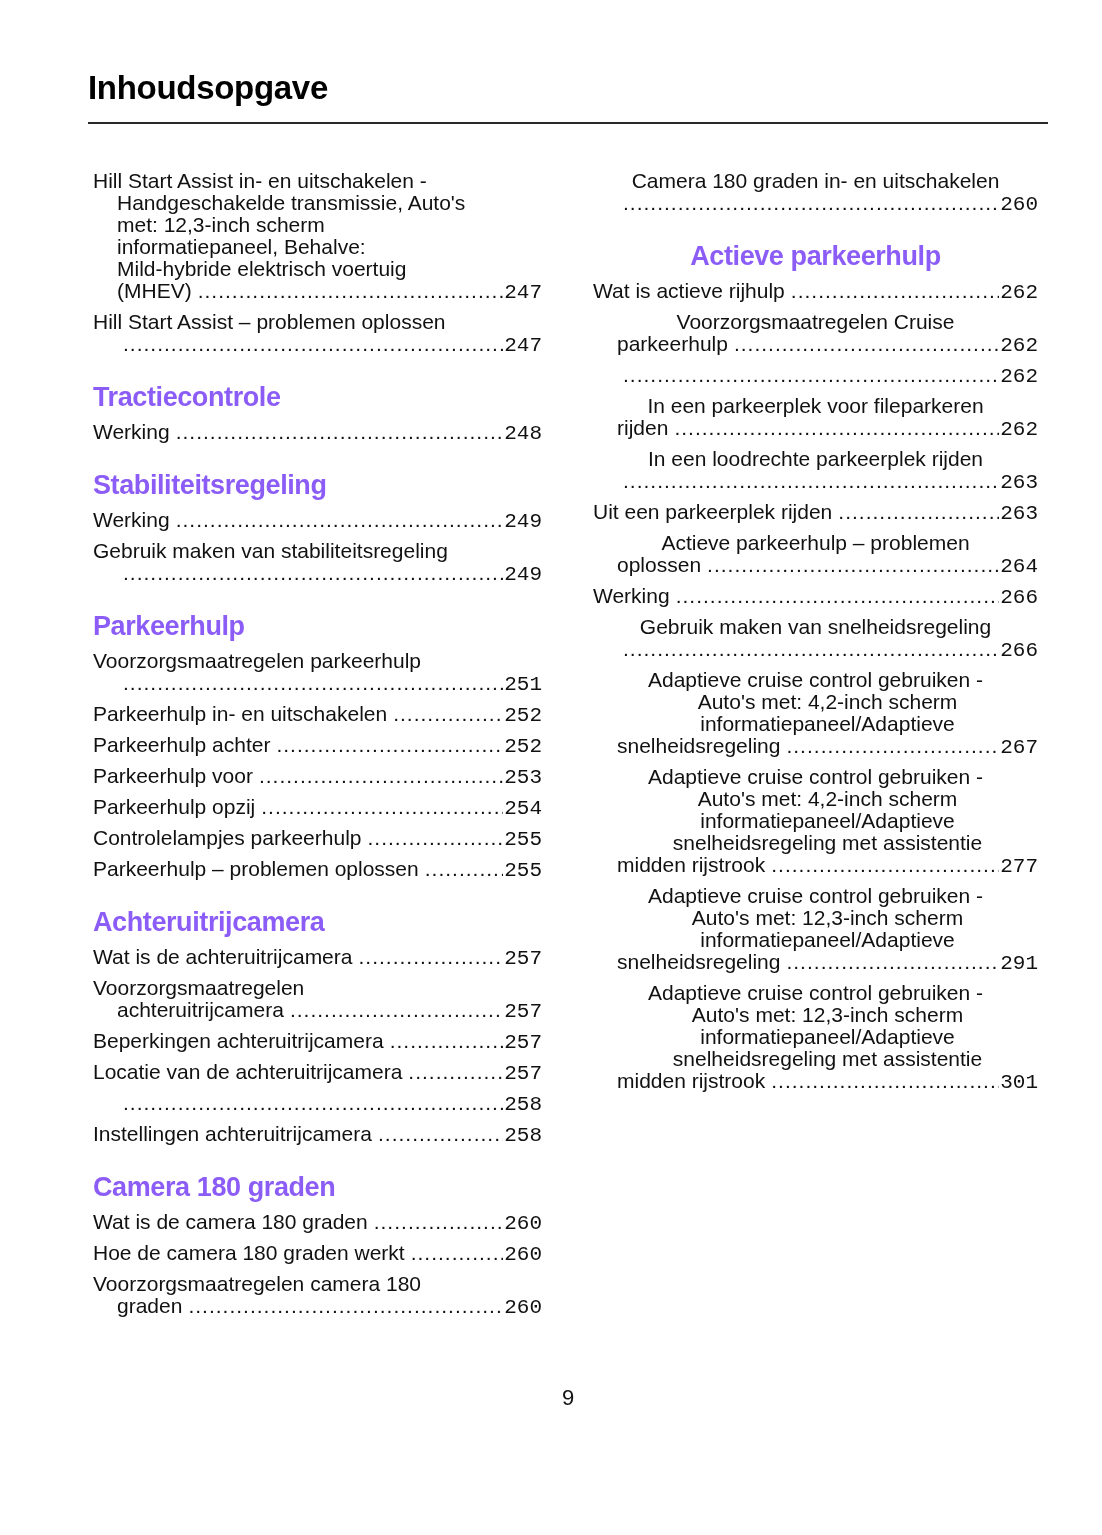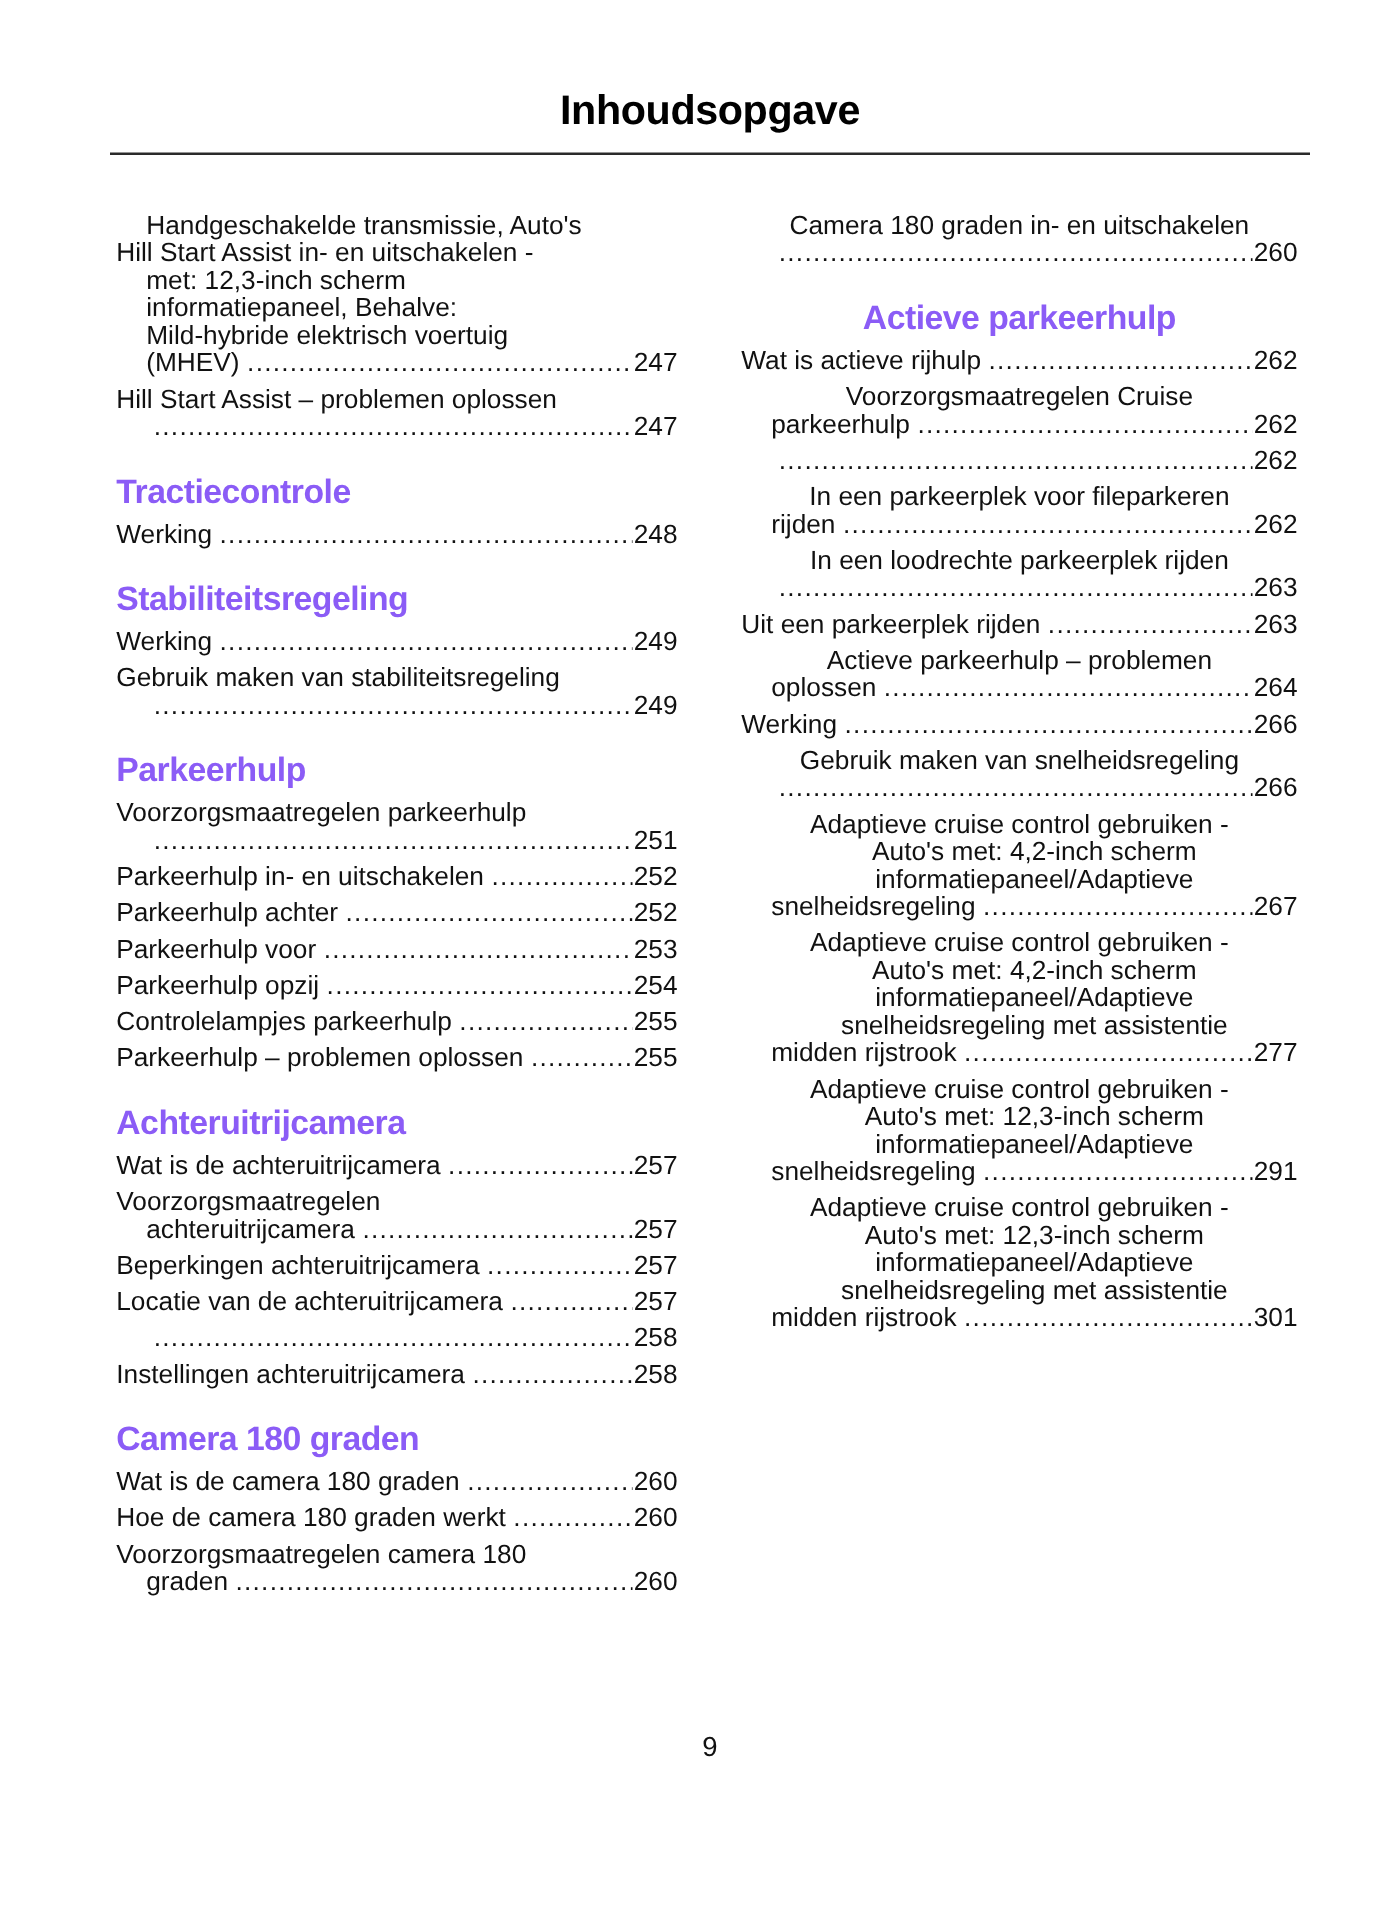--- a/index.html
+++ b/index.html
@@ -17,21 +17,21 @@
     position: absolute;
     left: 88px;
     top: 70px;
     width: 960px;
   }
   .doc-title {
     font-size: 33px;
     line-height: 36px;
     font-weight: 900;
     letter-spacing: -0.3px;
-    text-align: center;
+    text-align: left;
     color: #000000;
   }
   .rule {
     border: none;
     border-top: 2px solid #2a2a2a;
     margin-top: 16px;
   }
   .columns {
     display: flex;
     gap: 51px;
@@ -61,43 +61,43 @@
     align-items: baseline;
   }
   .label { white-space: nowrap; }
   .dots {
     flex: 1 1 auto;
     overflow: hidden;
     white-space: nowrap;
     margin: 0 1px 0 6px;
     letter-spacing: 1px;
   }
-  .pg { flex: 0 0 auto; white-space: nowrap; }
+  .pg { flex: 0 0 auto; white-space: nowrap; font-family: Liberation Mono, monospace; }
   .footer {
     position: absolute;
     top: 1385px;
     left: 88px;
     width: 960px;
     text-align: center;
     font-size: 22px;
     color: #111111;
   }
 </style>
 </head>
 <body>
 
 <div class="page">
   <div class="content">
     <h1 class="doc-title">Inhoudsopgave</h1>
     <hr class="rule">
     <div class="columns">
       <div class="col col-left">
           <div class="entry">
+            <div class="line">Hill Start Assist in- en uitschakelen -</div>
             <div class="line cont">Handgeschakelde transmissie, Auto's</div>
-            <div class="line">Hill Start Assist in- en uitschakelen -</div>
             <div class="line cont">met: 12,3-inch scherm</div>
             <div class="line cont">informatiepaneel, Behalve:</div>
             <div class="line cont">Mild-hybride elektrisch voertuig</div>
             <div class="line cont last">
               <span class="label">(MHEV)</span>
               <span class="dots">................................................................................................................................................................</span>
               <span class="pg">247</span>
             </div>
           </div>
           <div class="entry">

